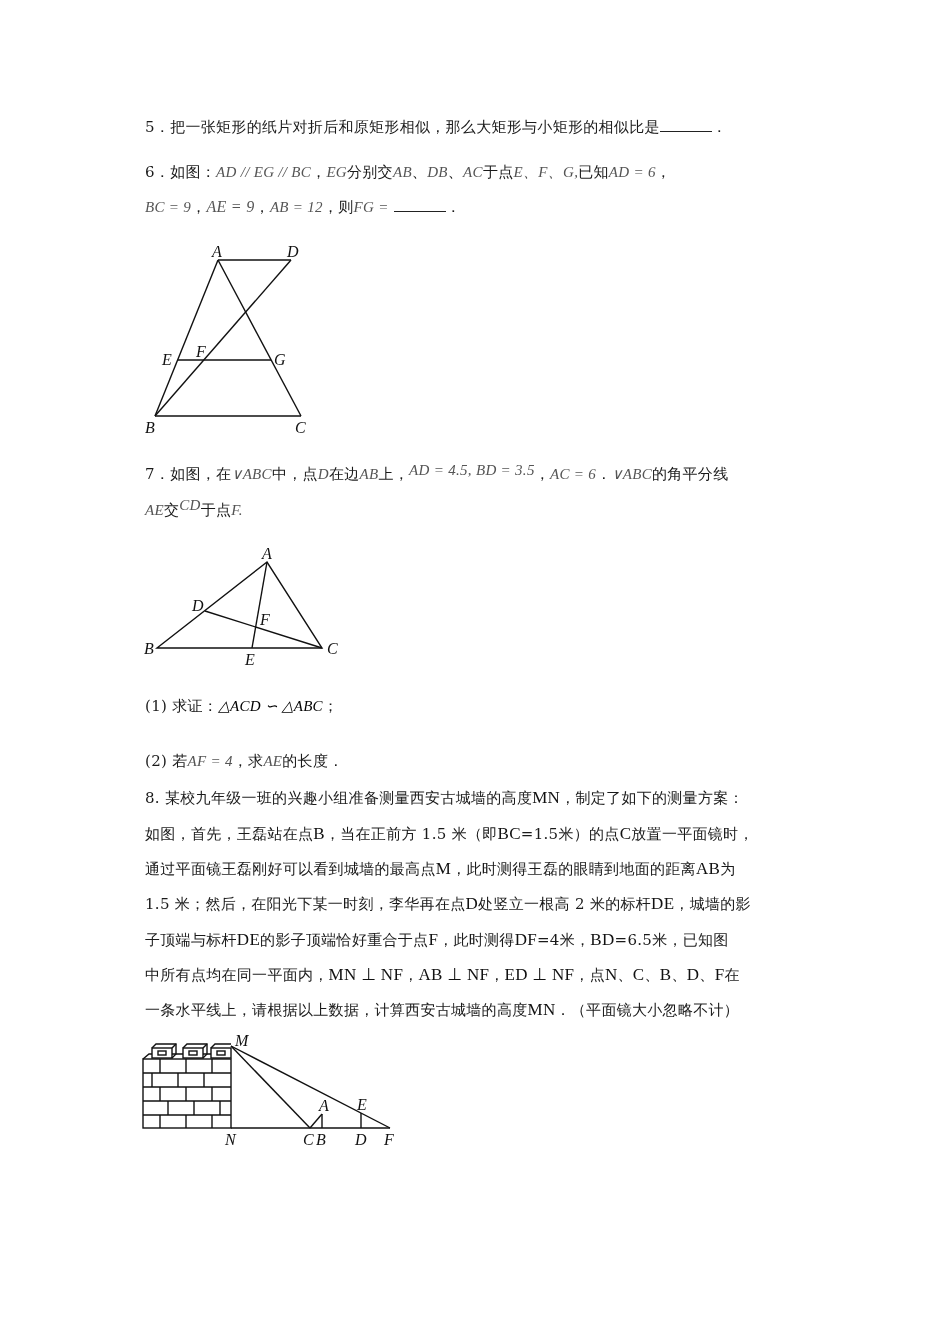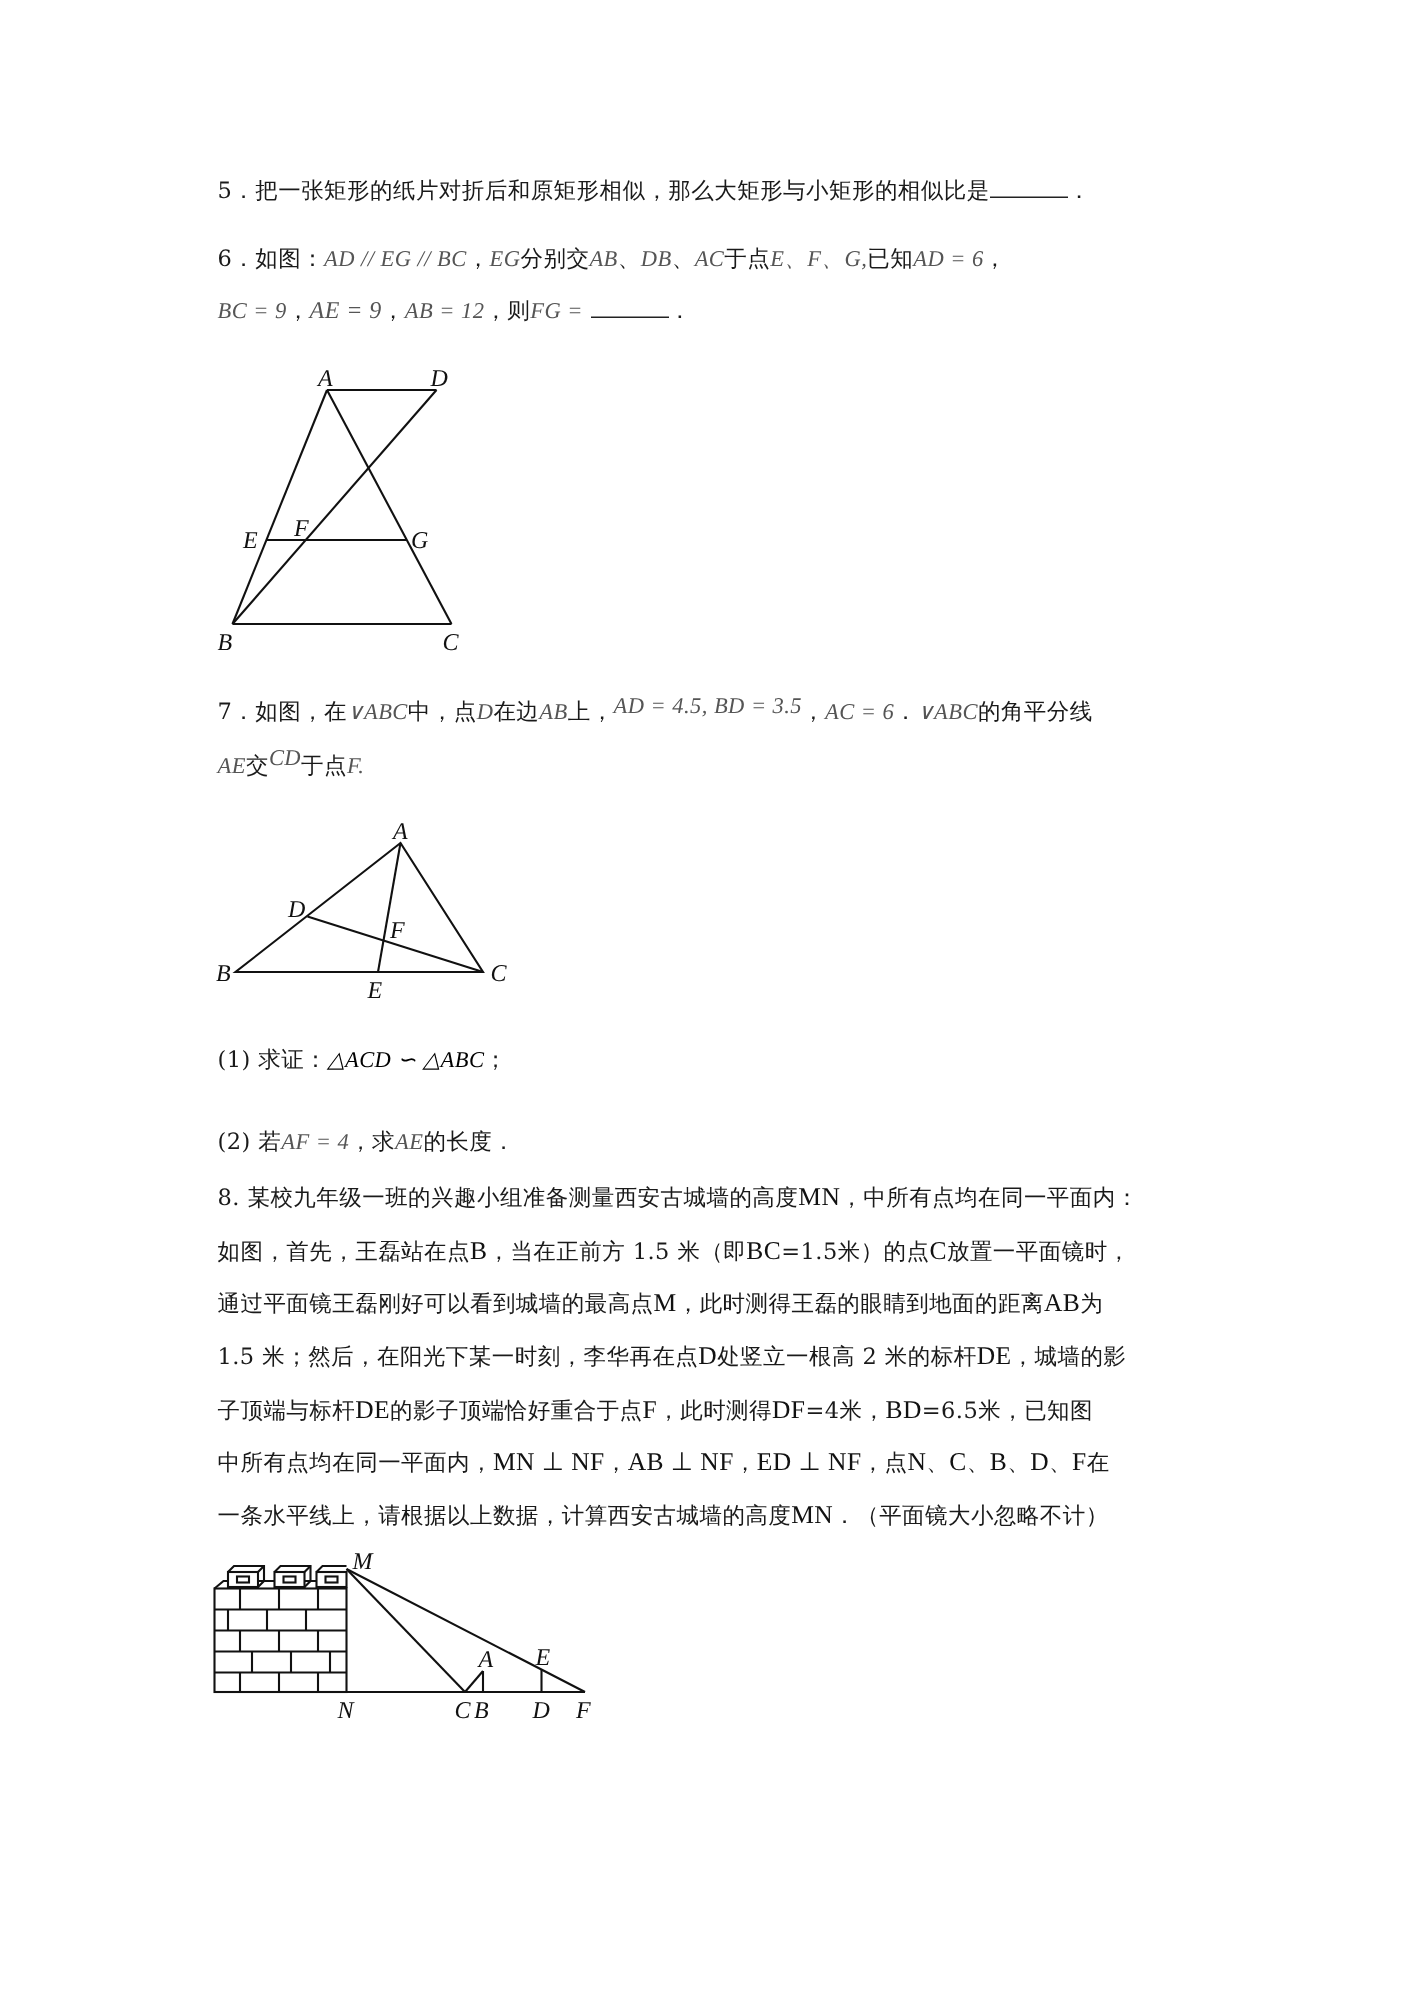--- a/index.html
+++ b/index.html
@@ -68,21 +68,21 @@
 
 <div class="line" style="top:696px;">
   <span>(1) 求证：</span><span class="m" style="color:#000000">△ACD ∽ △ABC</span><span>；</span>
 </div>
 <div class="line" style="top:741px;margin-top:10px;">
   <span>(2) 若</span><span class="m">AF = 4</span><span>，求</span><span class="m">AE</span><span>的长度．</span>
 </div>
 
 <div>
   <div class="line" style="top:788px;">
-    <span>8. 某校九年级一班的兴趣小组准备测量西安古城墙的高度</span><span class="mb">MN</span><span>，中所有点均在同一平面内：</span>
+    <span>8. 某校九年级一班的兴趣小组准备测量西安古城墙的高度</span><span class="mb">MN</span><span>，制定了如下的测量方案：</span>
   </div>
   <div class="line" style="top:824px;">
     <span>如图，首先，王磊站在点</span><span class="mb">B</span><span>，当在正前方 1.5 米（即</span><span class="mb">BC</span><span>=1.5米）的点</span><span class="mb">C</span><span>放置一平面镜时，</span>
   </div>
   <div class="line" style="top:859px;">
     <span>通过平面镜王磊刚好可以看到城墙的最高点</span><span class="mb">M</span><span>，此时测得王磊的眼睛到地面的距离</span><span class="mb">AB</span><span>为</span>
   </div>
   <div class="line" style="top:894px;">
     <span>1.5 米；然后，在阳光下某一时刻，李华再在点</span><span class="mb">D</span><span>处竖立一根高 2 米的标杆</span><span class="mb">DE</span><span>，城墙的影</span>
   </div>

